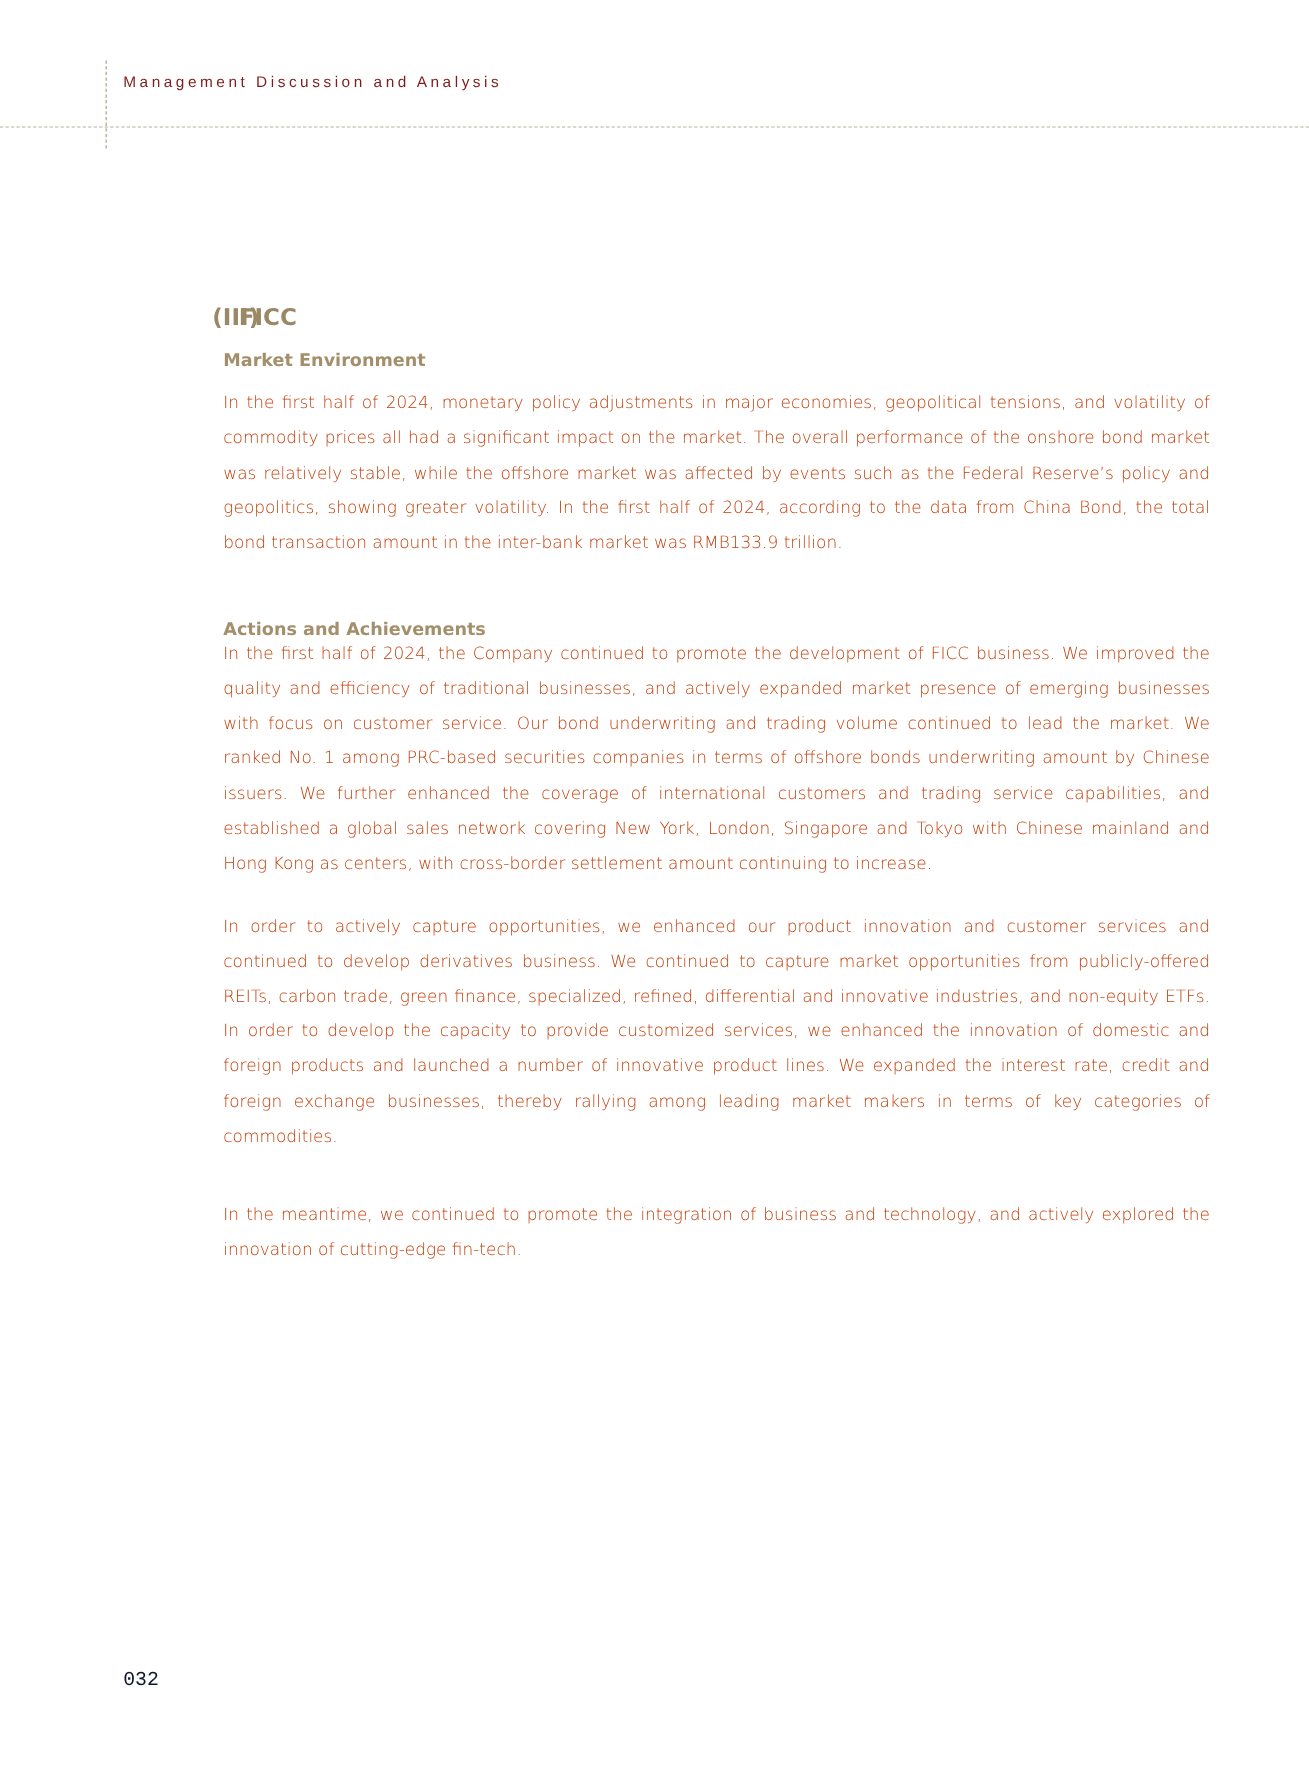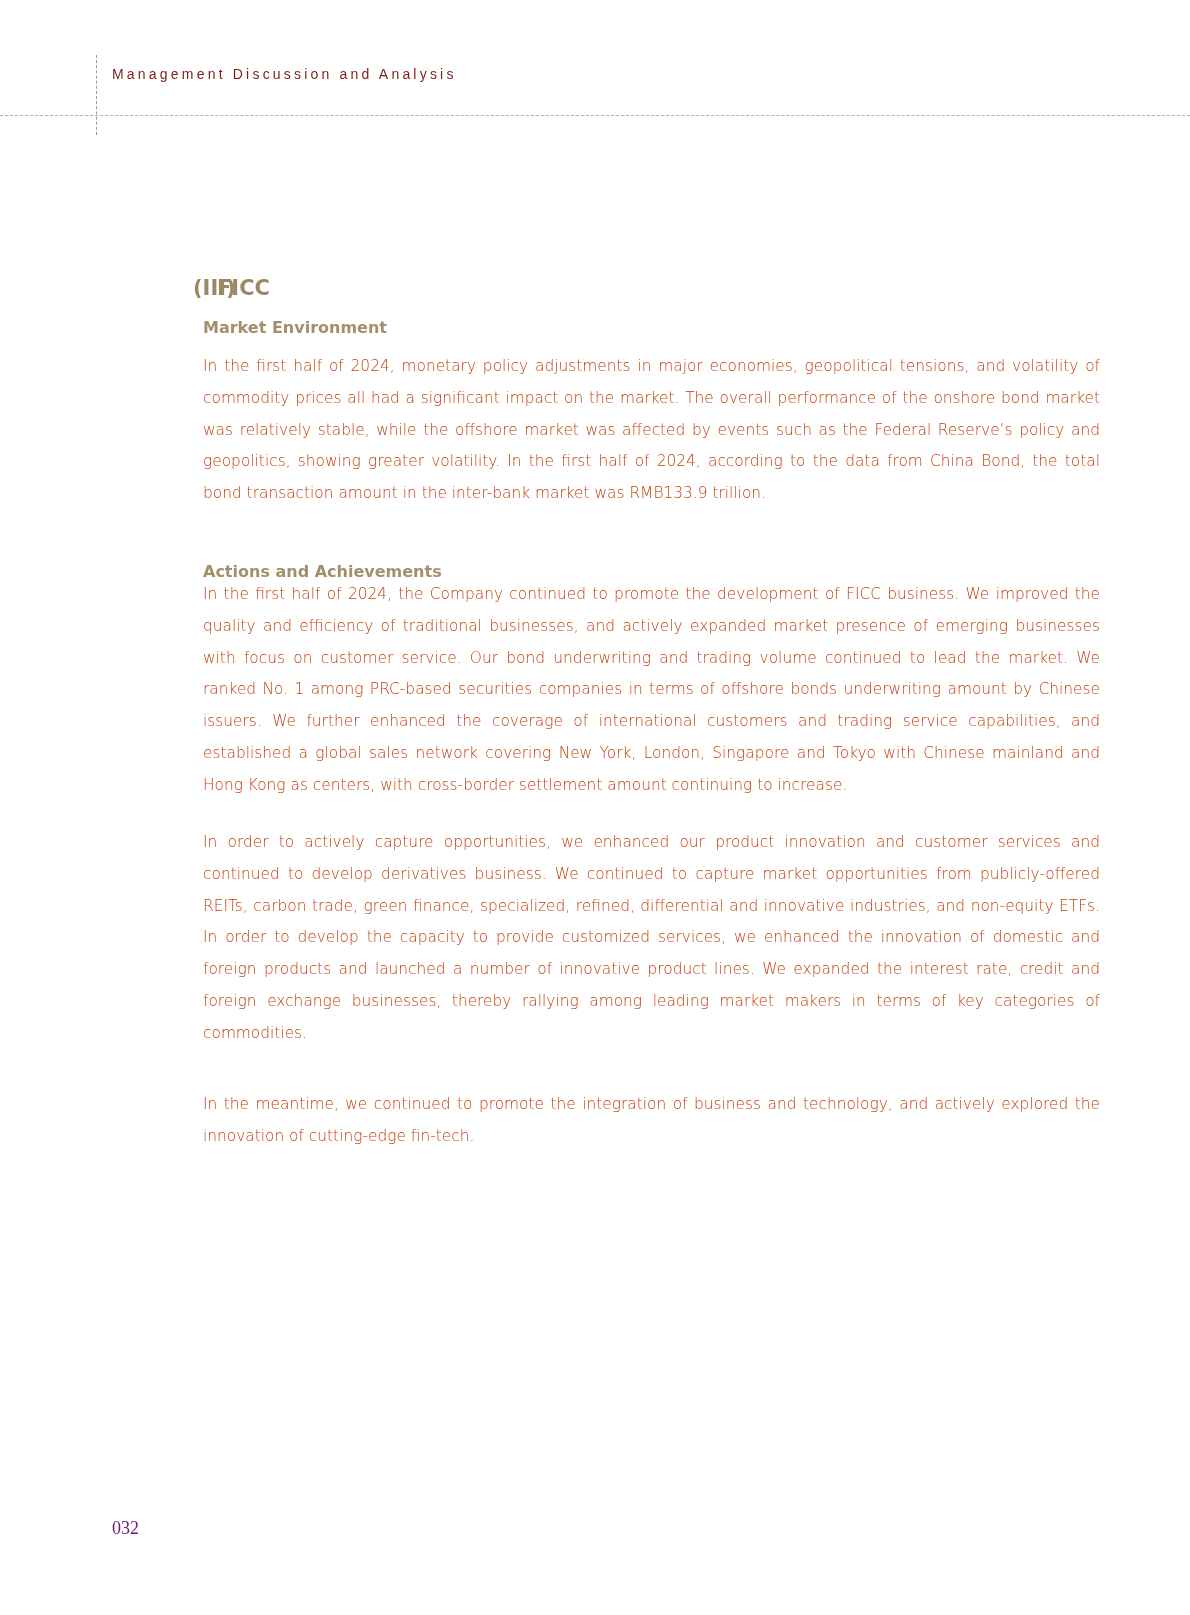--- a/index.html
+++ b/index.html
@@ -31,22 +31,22 @@
     font-weight: bold; font-size: 16px; color: #a38f6b;
   }
   .para {
     position: absolute; left: 203px; width: 897px;
     font-family: "DejaVu Sans", "Liberation Sans", sans-serif;
     font-size: 15.4px; line-height: 31.8px; color: #c2410c;
     text-align: justify; font-weight: 300;
   }
   .page-num {
     position: absolute; left: 112px; top: 1518px;
-    font-family: Liberation Serif, serif;
-    font-size: 18px; color: #701a75;
+    font-family: Liberation Mono, monospace;
+    font-size: 18px; color: #0f172a;
   }
 </style>
 </head>
 <body>
 
 <div class="vline"></div>
 <div class="hline"></div>
 <div class="header-title">Management Discussion and Analysis</div>
 
 <div class="section-num">(III)</div>

